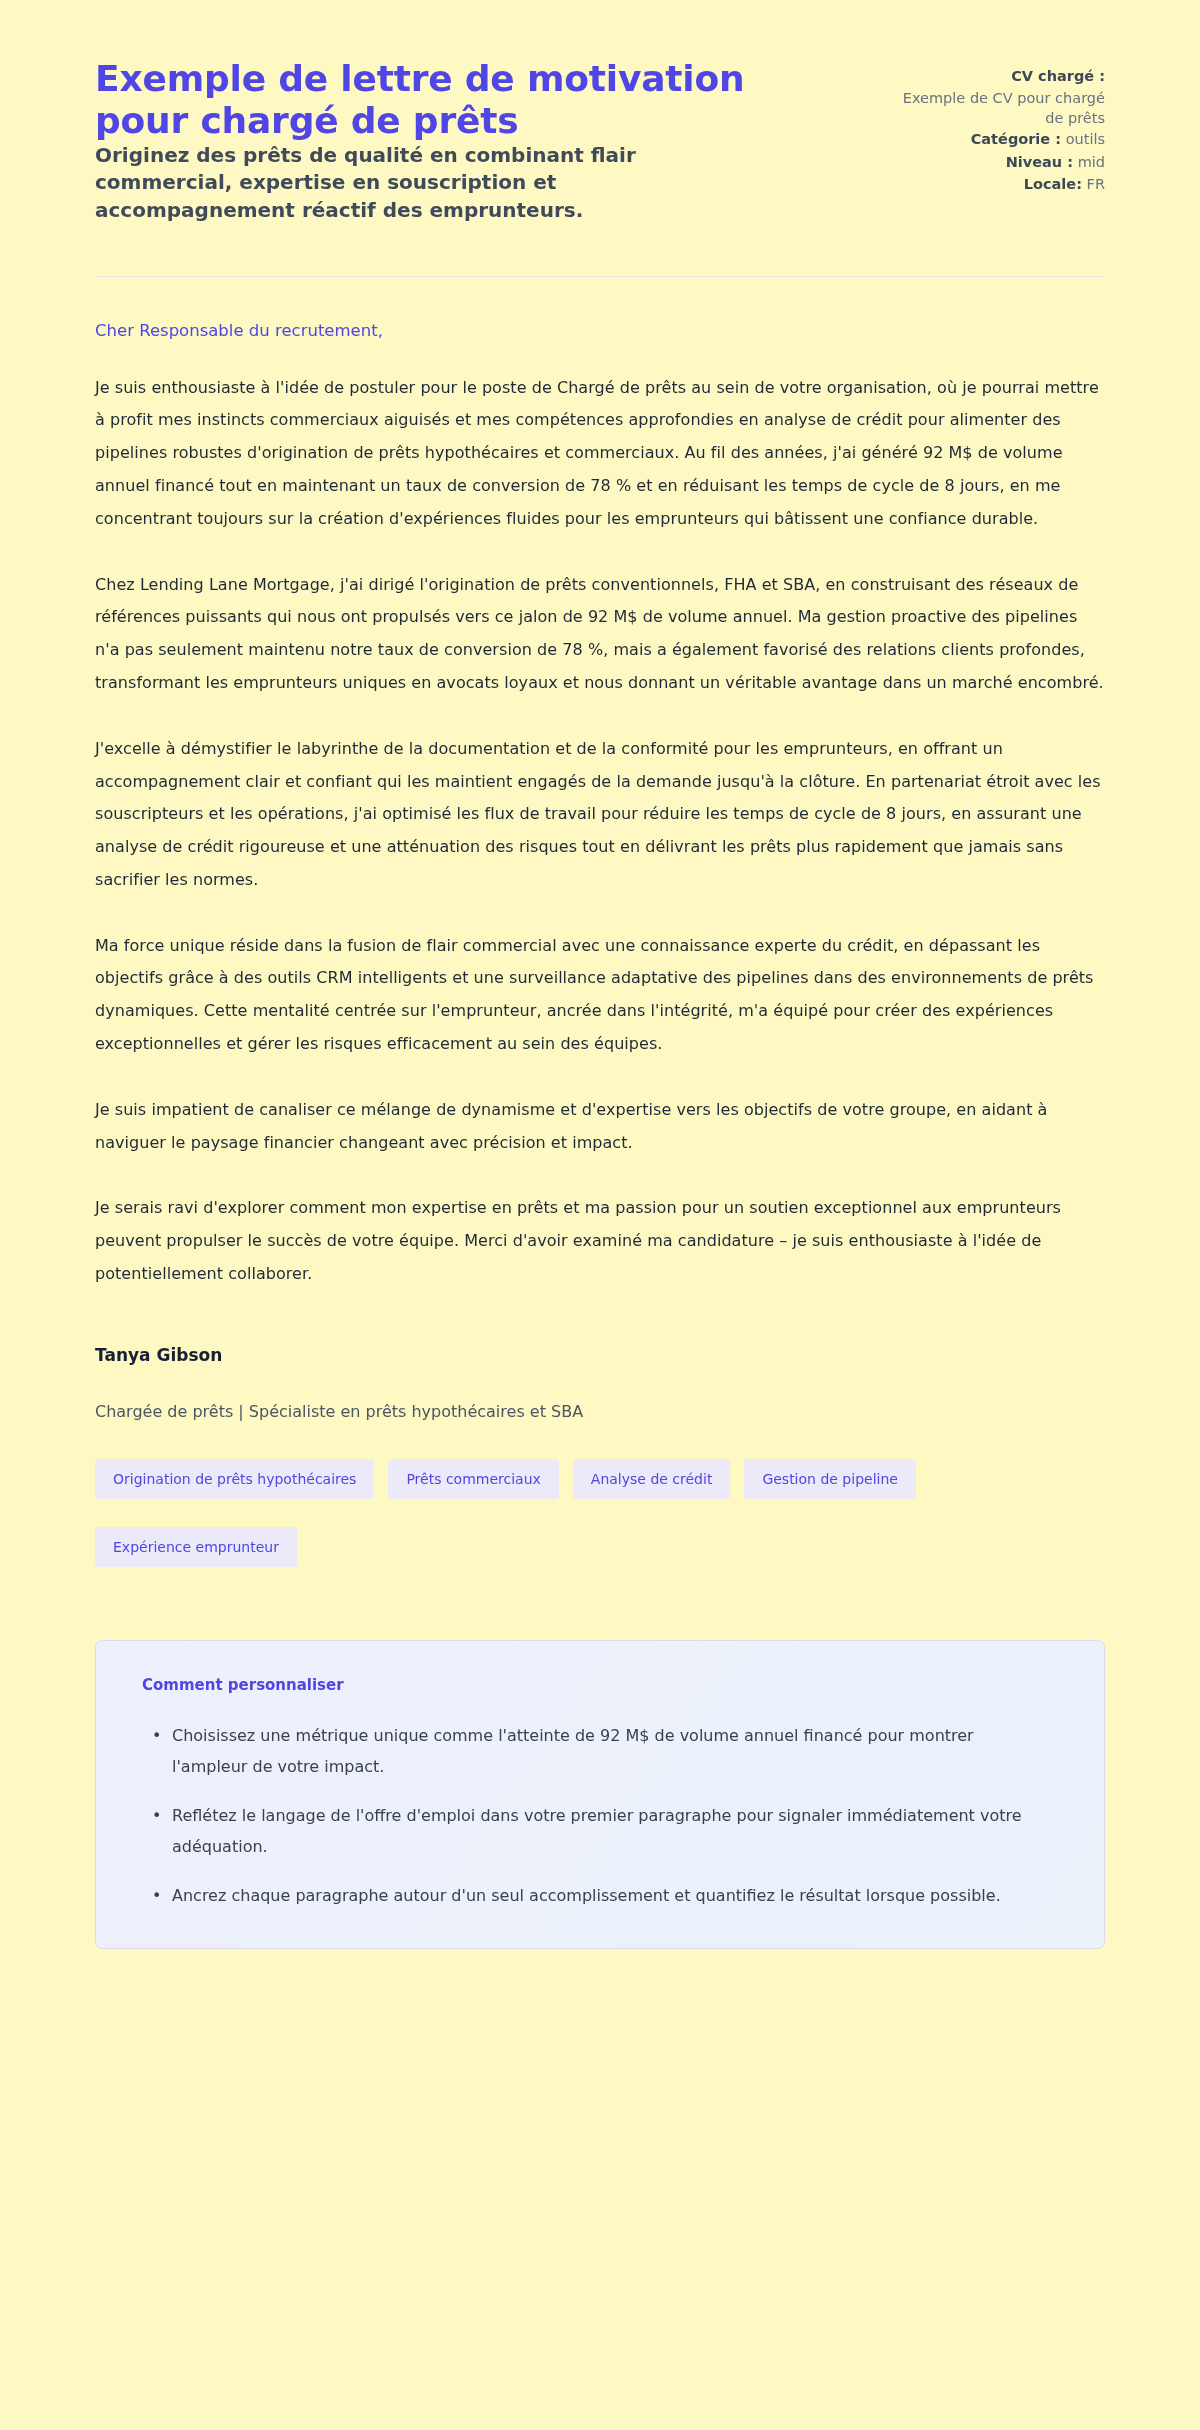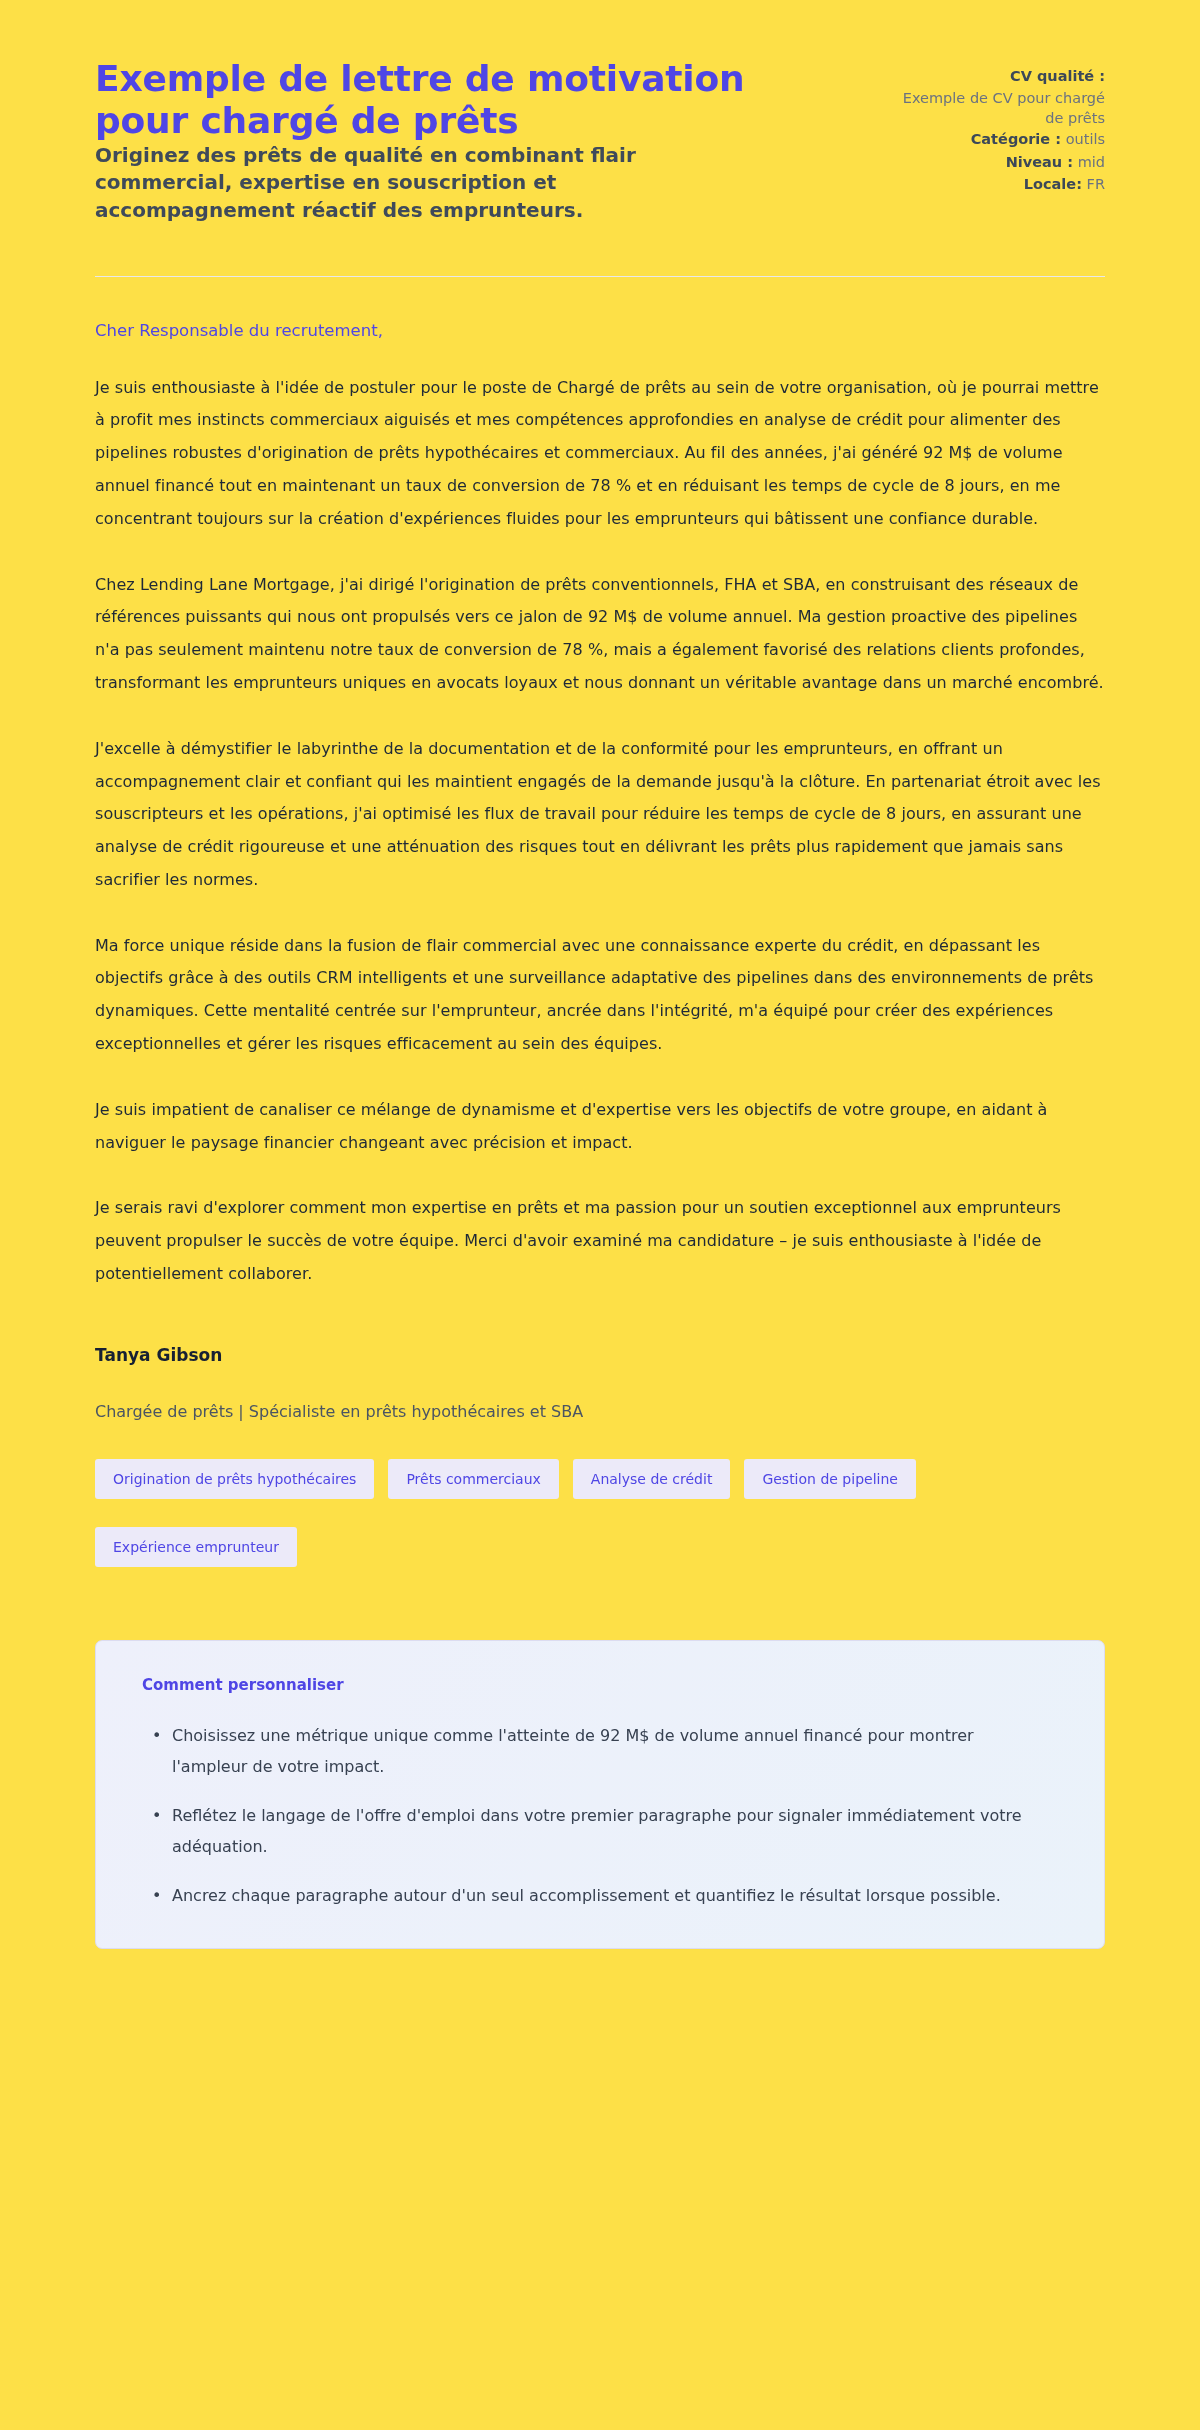--- a/index.html
+++ b/index.html
@@ -25,21 +25,21 @@
     min-height:2430px;
     background:#ffffff;
     font-family:"DejaVu Sans","Liberation Sans",sans-serif;
     color:var(--ink);
     -webkit-font-smoothing:antialiased;
   }
   .page{
     width:1200px;
     min-height:2430px;
     padding:40px 95px 0 95px;
-    background:#fde047;
+    background:#fef9c3;
   }
 
   
   .header{
     display:flex;
     align-items:flex-start;
     justify-content:space-between;
     gap:40px;
     padding-top:18px;
   }
@@ -186,21 +186,21 @@
 <div class="page">
 
   <header class="header">
     <div class="header-left">
       <h1 class="doc-title">Exemple de lettre de motivation pour chargé de prêts</h1>
       <p class="doc-subtitle">Originez des prêts de qualité en combinant flair commercial, expertise en souscription et accompagnement réactif des emprunteurs.</p>
     </div>
 
     <aside class="meta">
       <p class="meta-row assoc-title">
-        <span class="meta-label">CV qualité :</span>
+        <span class="meta-label">CV chargé :</span>
         <span class="meta-assoc-value">Exemple de CV pour chargé de prêts</span>
       </p>
       <p class="meta-row">
         <span class="meta-label">Catégorie :</span>
         <span class="meta-value">outils</span>
       </p>
       <p class="meta-row">
         <span class="meta-label">Niveau :</span>
         <span class="meta-value">mid</span>
       </p>

